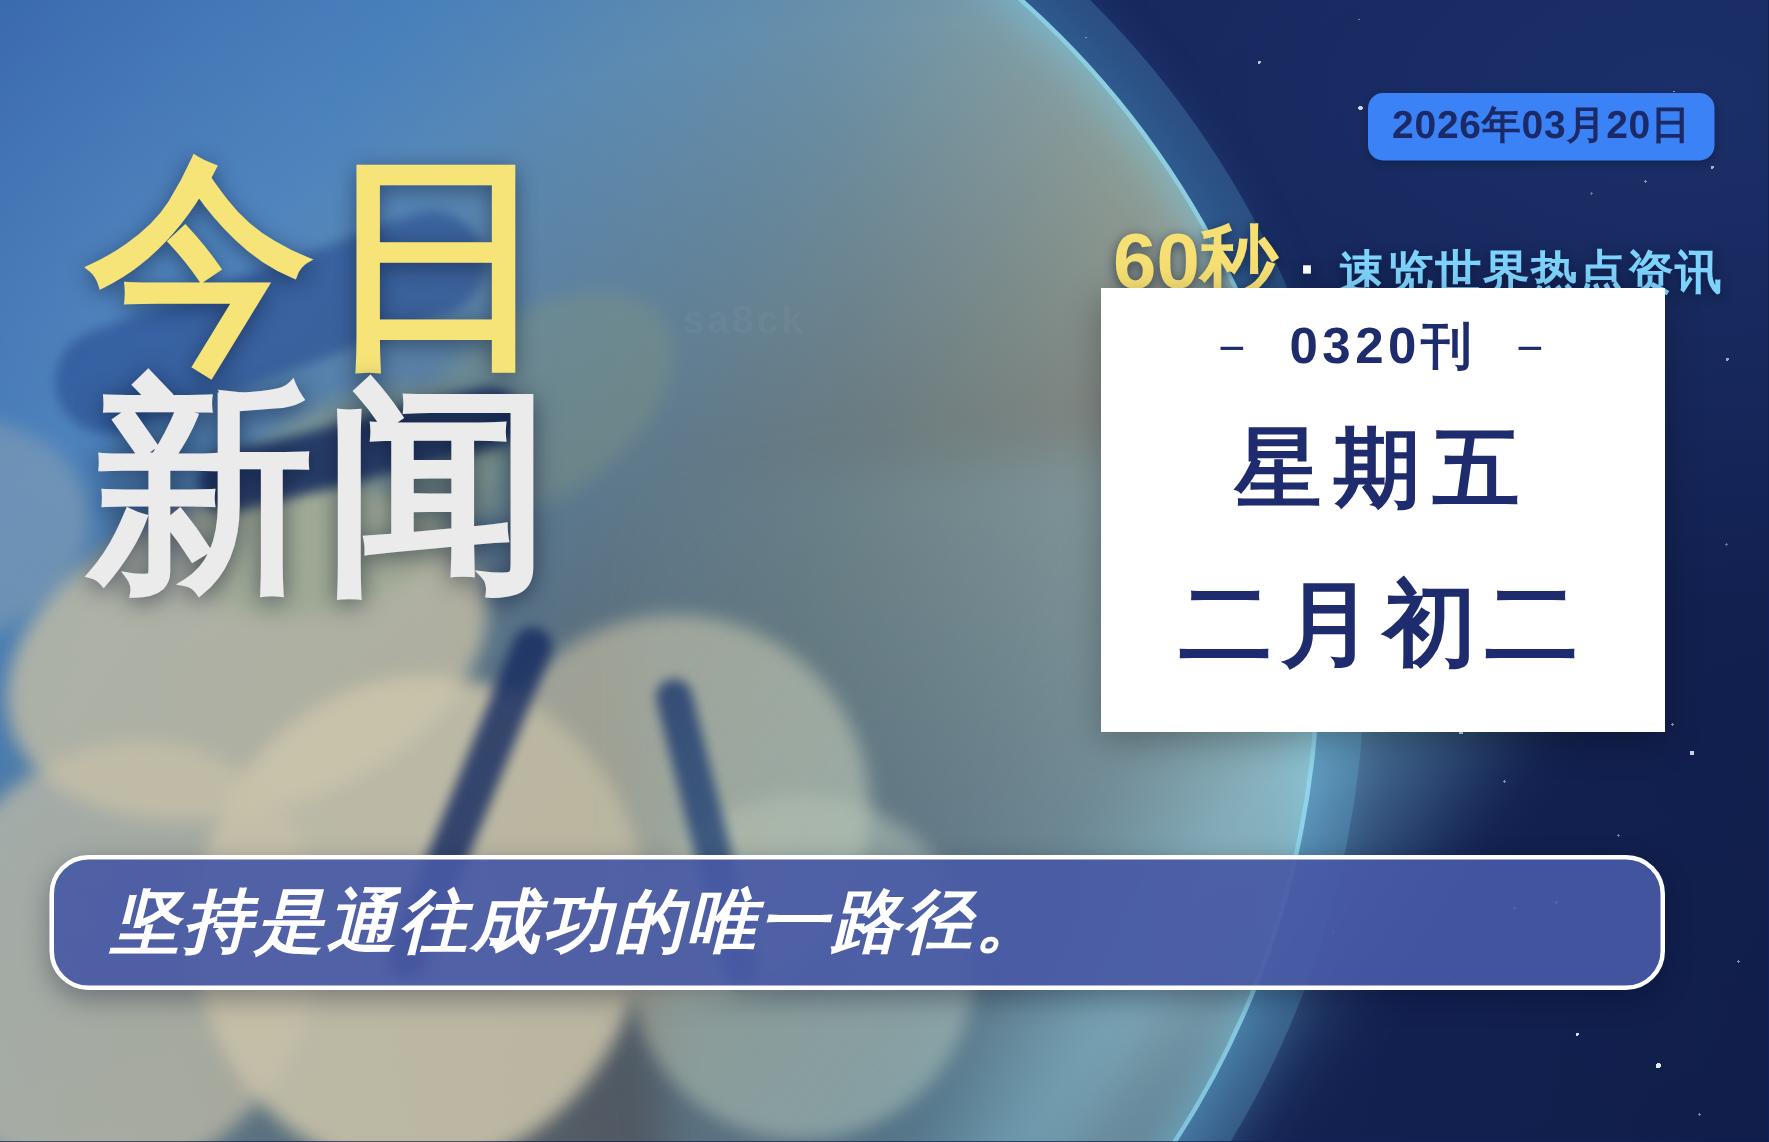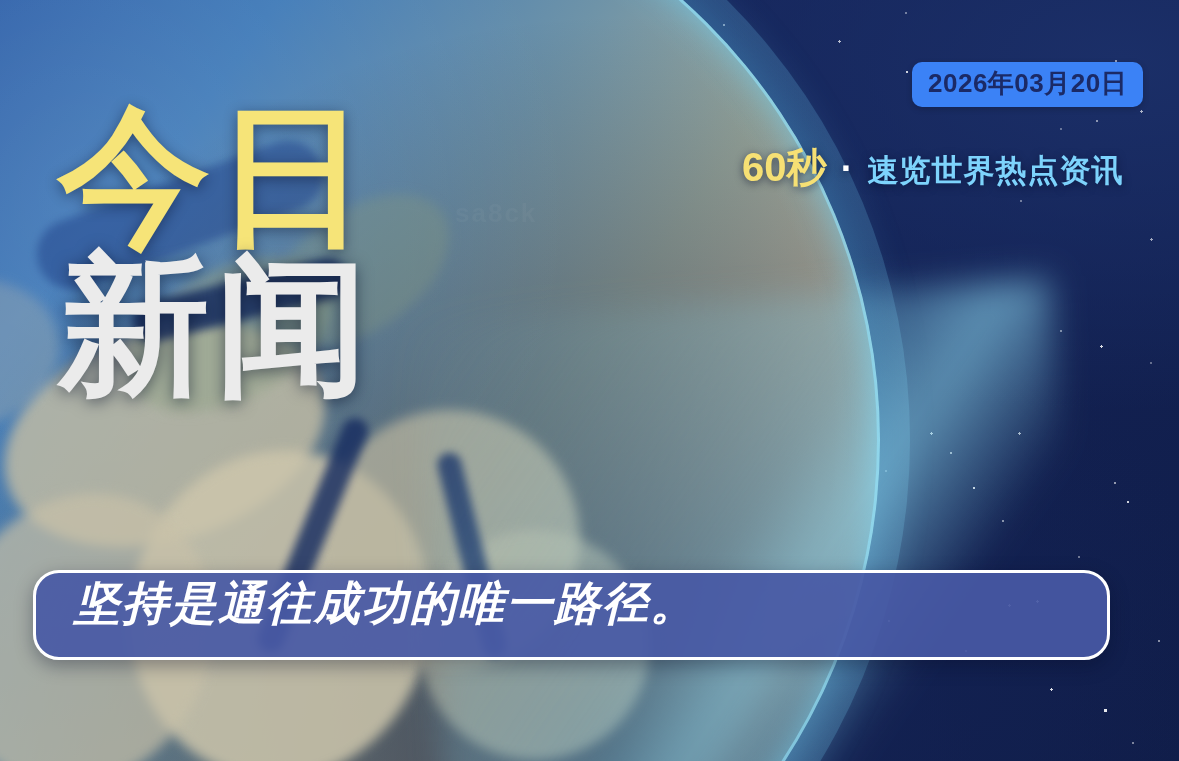--- a/index.html
+++ b/index.html
@@ -218,21 +218,21 @@
   .tagline {
     position:absolute;
     left:742px; top:140px;
     z-index:6;
     white-space:nowrap;
     font-weight:700;
     font-size:37px;
     letter-spacing:0px;
     text-shadow:0 2px 8px rgba(6,14,40,.6);
   }
-  .tagline .secs   { color:#f6e074; font-size:40px; }
+  .tagline .secs   { color:#f6e074; font-size:52px; }
   .tagline .dotsep { color:#ffffff; padding:0 4px; }
   .tagline .rest   { color:#7dd3fc; font-size:31px; letter-spacing:1px; }
 
   
   .card {
     position:absolute;
     left:734px; top:192px;
     width:376px; height:296px;
     background:#ffffff;
     z-index:6;
@@ -269,20 +269,21 @@
   
   .quote-box {
     position:absolute;
     left:33px; top:570px;
     width:1077px; height:90px;
     background:rgba(72,89,165,.92);
     border:3px solid #ffffff;
     border-radius:26px;
     z-index:6;
     display:flex;
+    align-items:center;
     box-shadow:0 6px 18px rgba(5,12,36,.35);
   }
   .quote-text {
     color:#ffffff;
     font-size:46px;
     font-weight:700;
     font-style:italic;
     letter-spacing:2px;
     padding-left:38px;
     white-space:nowrap;
@@ -324,18 +325,27 @@
   </div>
 
   <div class="date-pill">2026年03月20日</div>
 
   <div class="tagline">
     <span class="secs">60秒</span>
     <span class="dotsep">·</span>
     <span class="rest">速览世界热点资讯</span>
   </div>
 
+  <div class="card">
+    <div class="card-issue">
+      <span class="dash">－</span>
+      <span>0320刊</span>
+      <span class="dash">－</span>
+    </div>
+    <div class="card-weekday">星期五</div>
+    <div class="card-lunar">二月初二</div>
+  </div>
 
   <div class="quote-box">
     <div class="quote-text">坚持是通往成功的唯一路径。</div>
   </div>
 
 </div>
 
 </body></html>

